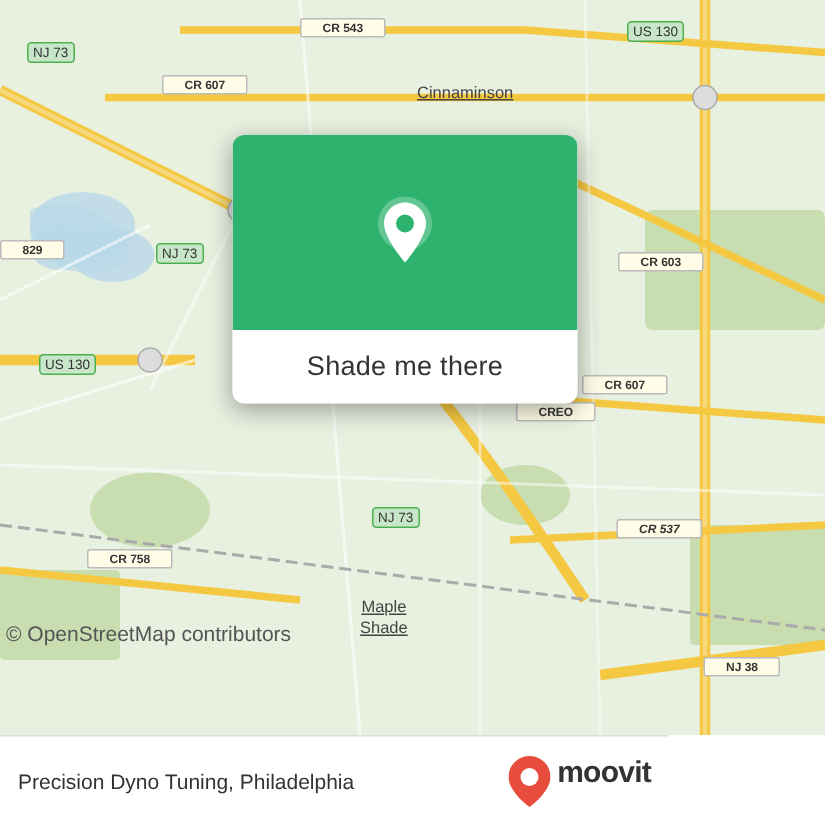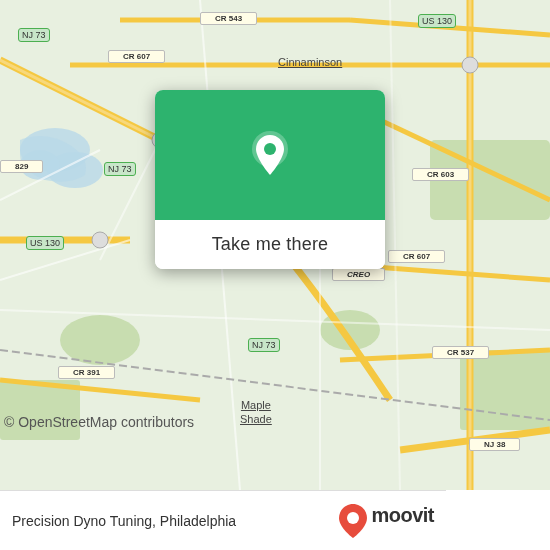--- a/index.html
+++ b/index.html
@@ -219,37 +219,37 @@
   <div class="road-label cr-label" style="top:12px; left:200px;">CR 543</div>
   <div class="road-label highway-label" style="top:14px; left:418px; background:#c8e6c9; border-color:#4caf50;">US 130</div>
   <div class="road-label highway-label" style="top:28px; left:18px; background:#c8e6c9; border-color:#4caf50;">NJ 73</div>
   <div class="road-label cr-label" style="top:50px; left:108px;">CR 607</div>
   <div class="road-label place-label" style="top:56px; left:278px;">Cinnaminson</div>
   <div class="road-label cr-label" style="top:160px; left:0px;">829</div>
   <div class="road-label highway-label" style="top:162px; left:104px; background:#c8e6c9; border-color:#4caf50;">NJ 73</div>
   <div class="road-label cr-label" style="top:168px; left:412px;">CR 603</div>
   <div class="road-label highway-label" style="top:236px; left:26px; background:#c8e6c9; border-color:#4caf50;">US 130</div>
   <div class="road-label cr-label" style="top:250px; left:388px;">CR 607</div>
-  <div class="road-label cr-label" style="top:346px; left:432px;">CR 537</div>
+  <div class="road-label cr-label" style="top:346px; left:411px;font-style:italic;">CR 537</div>
   <div class="road-label highway-label" style="top:338px; left:248px; background:#c8e6c9; border-color:#4caf50;">NJ 73</div>
-  <div class="road-label cr-label" style="top:366px; left:58px;">CR 391</div>
+  <div class="road-label cr-label" style="top:366px; left:58px;">CR 758</div>
   <div class="road-label place-label" style="top:398px; left:240px; text-align:center; line-height:14px;">Maple<br>Shade</div>
   <div class="road-label cr-label" style="top:438px; left:469px;">NJ 38</div>
-  <div class="road-label cr-label" style="top:268px; left:332px;font-style:italic;">CREO</div>
+  <div class="road-label cr-label" style="top:268px; left:344px;">CREO</div>
 
   <div id="popup-card">
     <div id="popup-green-area">
 
       <svg id="location-pin-icon" viewBox="0 0 56 56" fill="none" xmlns="http://www.w3.org/2000/svg">
         <circle cx="28" cy="22" r="18" fill="white" opacity="0.25"></circle>
         <path d="M28 8C20.27 8 14 14.27 14 22C14 32 28 48 28 48C28 48 42 32 42 22C42 14.27 35.73 8 28 8Z" fill="white"></path>
         <circle cx="28" cy="22" r="6" fill="#2db36e"></circle>
       </svg>
     </div>
-    <button id="popup-button">Take me there</button>
+    <button id="popup-button">Shade me there</button>
   </div>
 
   <div id="copyright-bar">© OpenStreetMap contributors</div>
 </div>
 
 <div id="bottom-bar">
   <span id="place-name">Precision Dyno Tuning, Philadelphia</span>
   <div id="moovit-logo">
 
     <svg id="moovit-pin" width="28" height="34" viewBox="0 0 28 34" fill="none" xmlns="http://www.w3.org/2000/svg">

